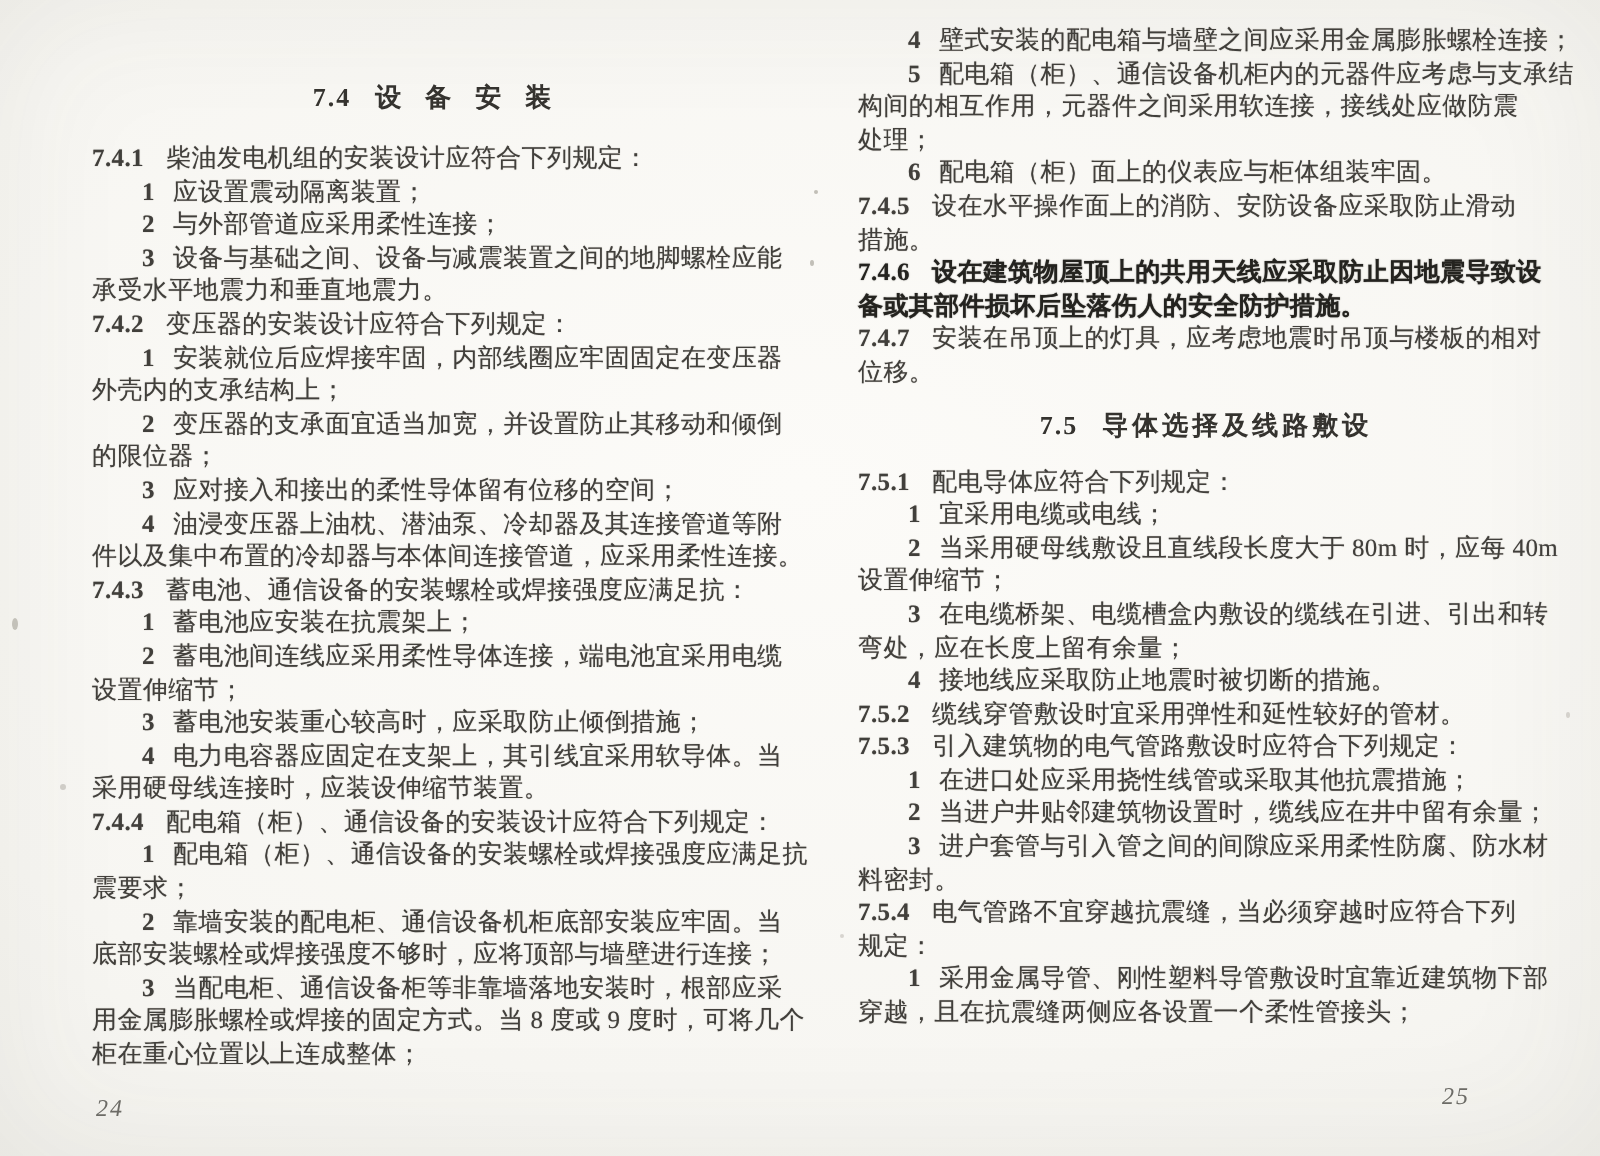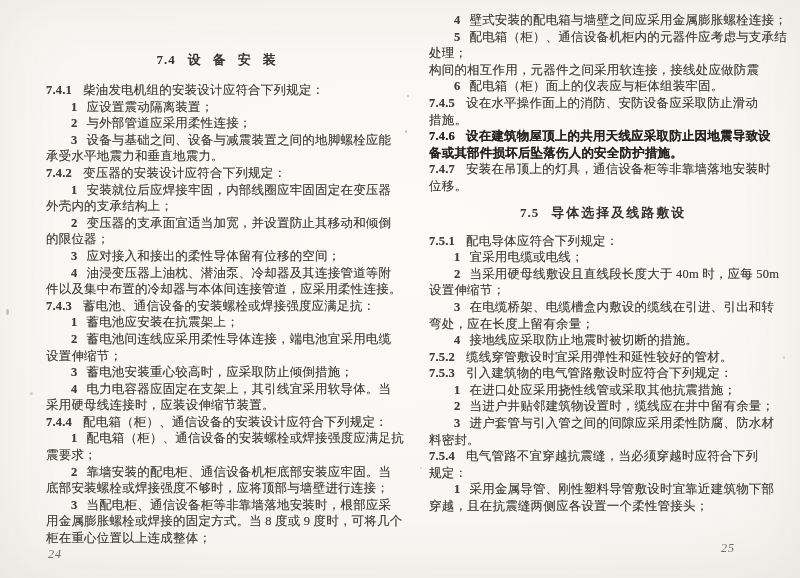--- a/index.html
+++ b/index.html
@@ -8,21 +8,21 @@
     width:800px;height:578px;
     margin:0 auto;
     overflow:hidden;
     background:#f6f5f1;
     background-image:radial-gradient(ellipse 115% 95% at 50% 42%, #fcfbf8 0%, #f7f6f2 55%, #edece7 100%);
     box-shadow:inset 0 0 70px rgba(70,64,52,0.07);
     font-family:"Liberation Serif","DejaVu Serif",serif;
     color:#413f3b;
   }
   .page{position:absolute;top:0;}
-  .page-left{left:46px;width:352px;padding-top:51px;}
+  .page-left{left:46px;width:352px;padding-top:40px;}
   .page-right{left:429px;width:348px;padding-top:12px;}
   .heading{
     text-align:center;
     font-weight:bold;
     color:#35332f;
     font-size:13px;
     height:18px;line-height:18px;
     margin-bottom:13px;
     white-space:nowrap;
   }
@@ -90,33 +90,33 @@
       <div class="line"><span>震要求；</span></div>
       <div class="line indent"><span class="num">2</span><span>靠墙安装的配电柜、通信设备机柜底部安装应牢固。当</span></div>
       <div class="line"><span>底部安装螺栓或焊接强度不够时，应将顶部与墙壁进行连接；</span></div>
       <div class="line indent"><span class="num">3</span><span>当配电柜、通信设备柜等非靠墙落地安装时，根部应采</span></div>
       <div class="line"><span>用金属膨胀螺栓或焊接的固定方式。当 8 度或 9 度时，可将几个</span></div>
       <div class="line"><span>柜在重心位置以上连成整体；</span></div>
     </div>
   <div class="page page-right">
       <div class="line indent"><span class="num">4</span><span>壁式安装的配电箱与墙壁之间应采用金属膨胀螺栓连接；</span></div>
       <div class="line indent"><span class="num">5</span><span>配电箱（柜）、通信设备机柜内的元器件应考虑与支承结</span></div>
+      <div class="line"><span>构间的相互作用，元器件之间采用软连接，接线处应做防震</span></div>
       <div class="line"><span>处理；</span></div>
-      <div class="line"><span>构间的相互作用，元器件之间采用软连接，接线处应做防震</span></div>
       <div class="line indent"><span class="num">6</span><span>配电箱（柜）面上的仪表应与柜体组装牢固。</span></div>
       <div class="line"><span class="num">7.4.5</span><span>设在水平操作面上的消防、安防设备应采取防止滑动</span></div>
       <div class="line"><span>措施。</span></div>
       <div class="line bold"><span class="num">7.4.6</span><span>设在建筑物屋顶上的共用天线应采取防止因地震导致设</span></div>
       <div class="line bold"><span>备或其部件损坏后坠落伤人的安全防护措施。</span></div>
-      <div class="line"><span class="num">7.4.7</span><span>安装在吊顶上的灯具，通信设备柜等非靠墙落地安装时</span></div>
+      <div class="line"><span class="num">7.4.7</span><span>安装在吊顶上的灯具，应考虑地震时吊顶与楼板的相对</span></div>
       <div class="line"><span>位移。</span></div>
       <div class="heading narrow"><span class="hnum">7.5</span><span class="htxt">导体选择及线路敷设</span></div>
       <div class="line"><span class="num">7.5.1</span><span>配电导体应符合下列规定：</span></div>
       <div class="line indent"><span class="num">1</span><span>宜采用电缆或电线；</span></div>
-      <div class="line indent"><span class="num">2</span><span>当采用硬母线敷设且直线段长度大于 40m 时，应每 50m</span></div>
+      <div class="line indent"><span class="num">2</span><span>当采用硬母线敷设且直线段长度大于 80m 时，应每 40m</span></div>
       <div class="line"><span>设置伸缩节；</span></div>
       <div class="line indent"><span class="num">3</span><span>在电缆桥架、电缆槽盒内敷设的缆线在引进、引出和转</span></div>
       <div class="line"><span>弯处，应在长度上留有余量；</span></div>
       <div class="line indent"><span class="num">4</span><span>接地线应采取防止地震时被切断的措施。</span></div>
       <div class="line"><span class="num">7.5.2</span><span>缆线穿管敷设时宜采用弹性和延性较好的管材。</span></div>
       <div class="line"><span class="num">7.5.3</span><span>引入建筑物的电气管路敷设时应符合下列规定：</span></div>
       <div class="line indent"><span class="num">1</span><span>在进口处应采用挠性线管或采取其他抗震措施；</span></div>
       <div class="line indent"><span class="num">2</span><span>当进户井贴邻建筑物设置时，缆线应在井中留有余量；</span></div>
       <div class="line indent"><span class="num">3</span><span>进户套管与引入管之间的间隙应采用柔性防腐、防水材</span></div>
       <div class="line"><span>料密封。</span></div>

